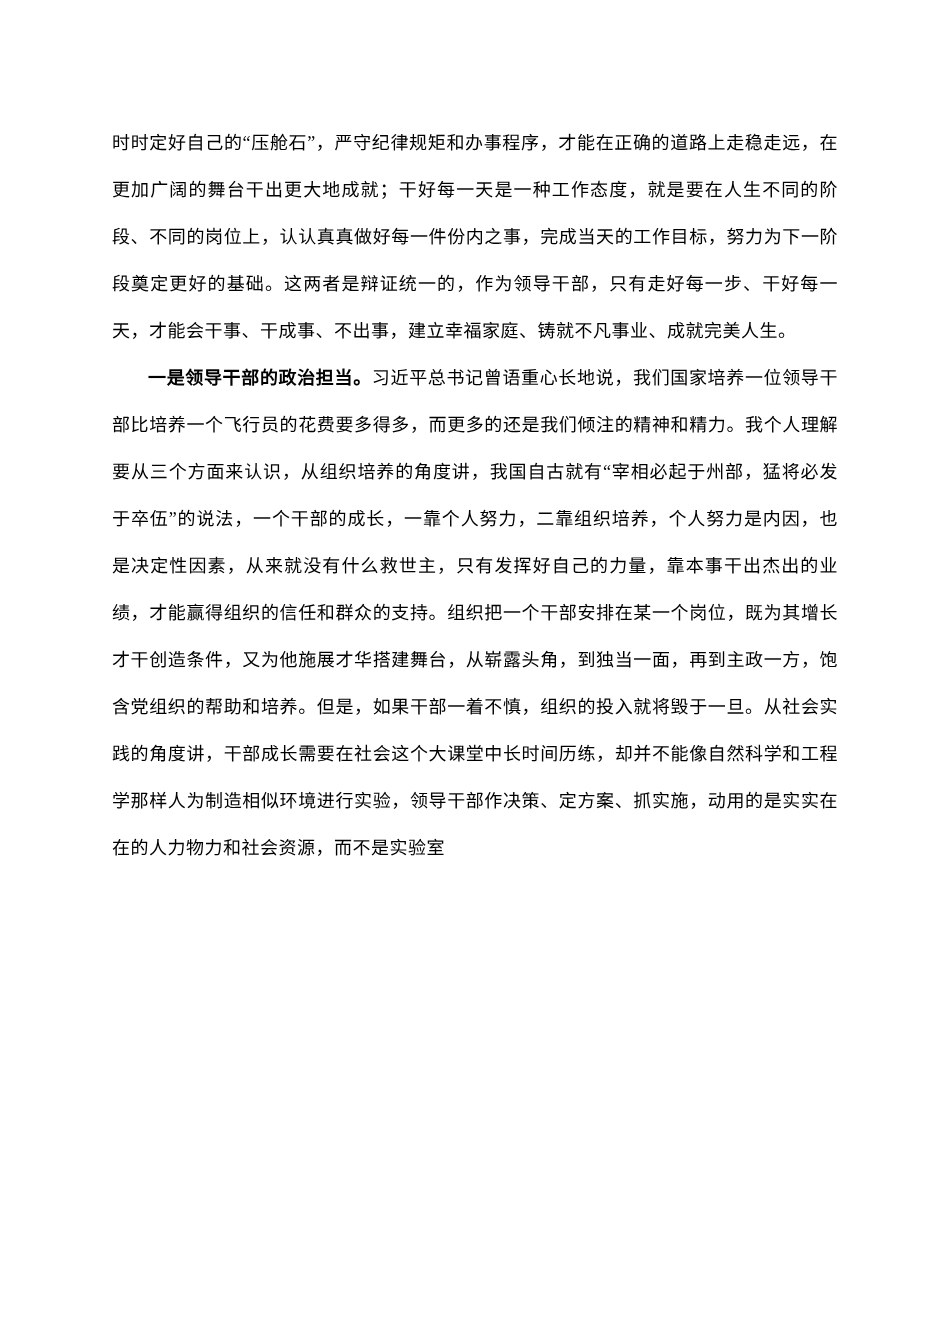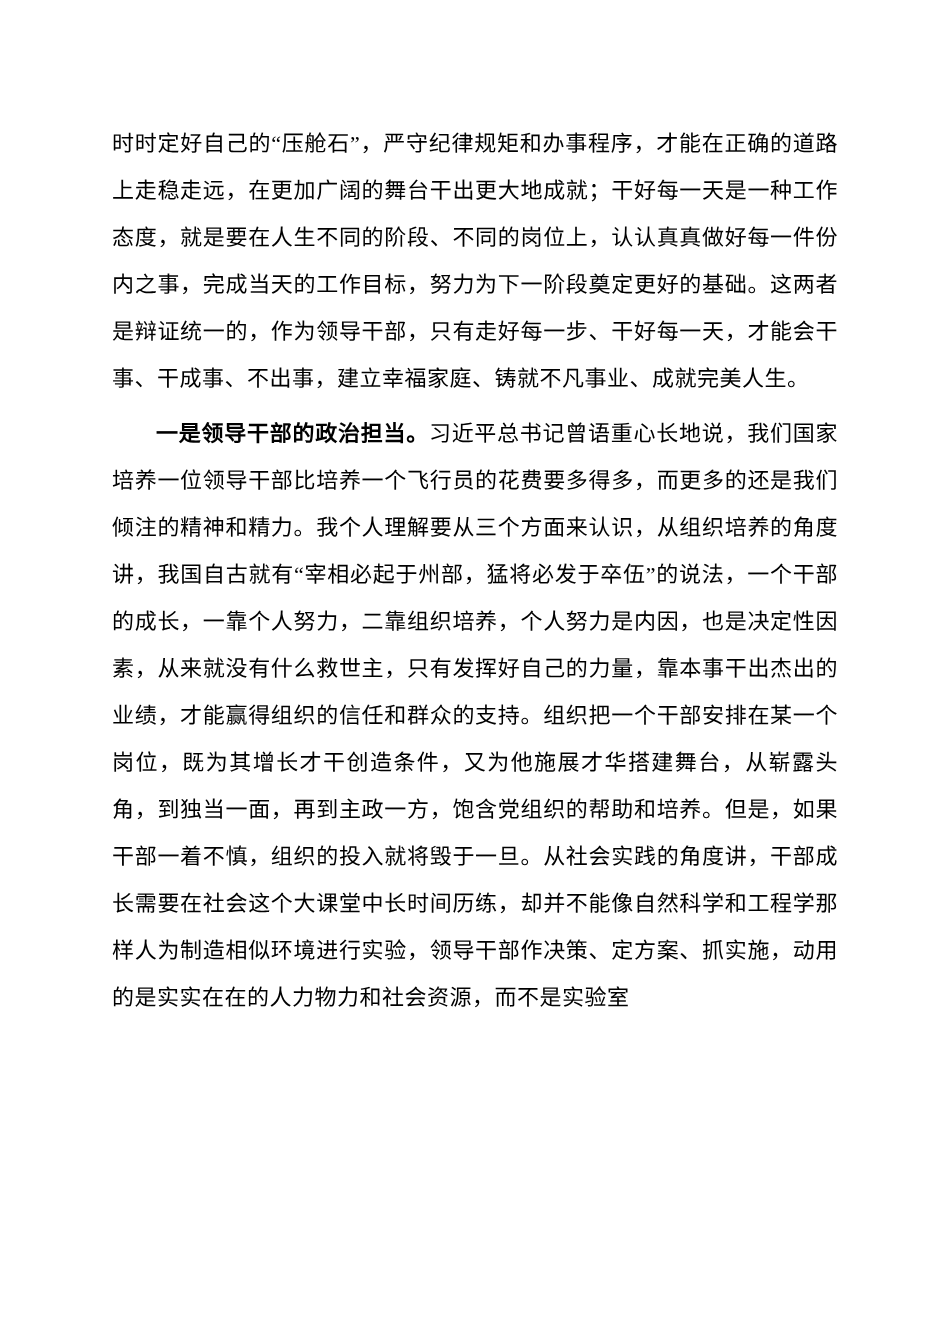--- a/index.html
+++ b/index.html
@@ -16,31 +16,31 @@
   }
   .page {
     position: relative;
     width: 950px;
     height: 1344px;
     box-sizing: border-box;
     padding: 120px 112px 70px 112px;
     background: #ffffff;
   }
   .doc-body {
-    font-size: 22px;
+    font-size: 18px;
     line-height: 47px;
     text-align: justify;
     text-justify: inter-ideograph;
     letter-spacing: 0.5px;
   }
   .para {
     margin: 0 0 0 0;
   }
   .para + .para {
-    margin-top: 8px;
+    margin-top: 0px;
   }
   .indent {
     text-indent: 2em;
   }
   .bold-lead {
     font-weight: bold;
   }
 </style>
 </head>
 <body>

